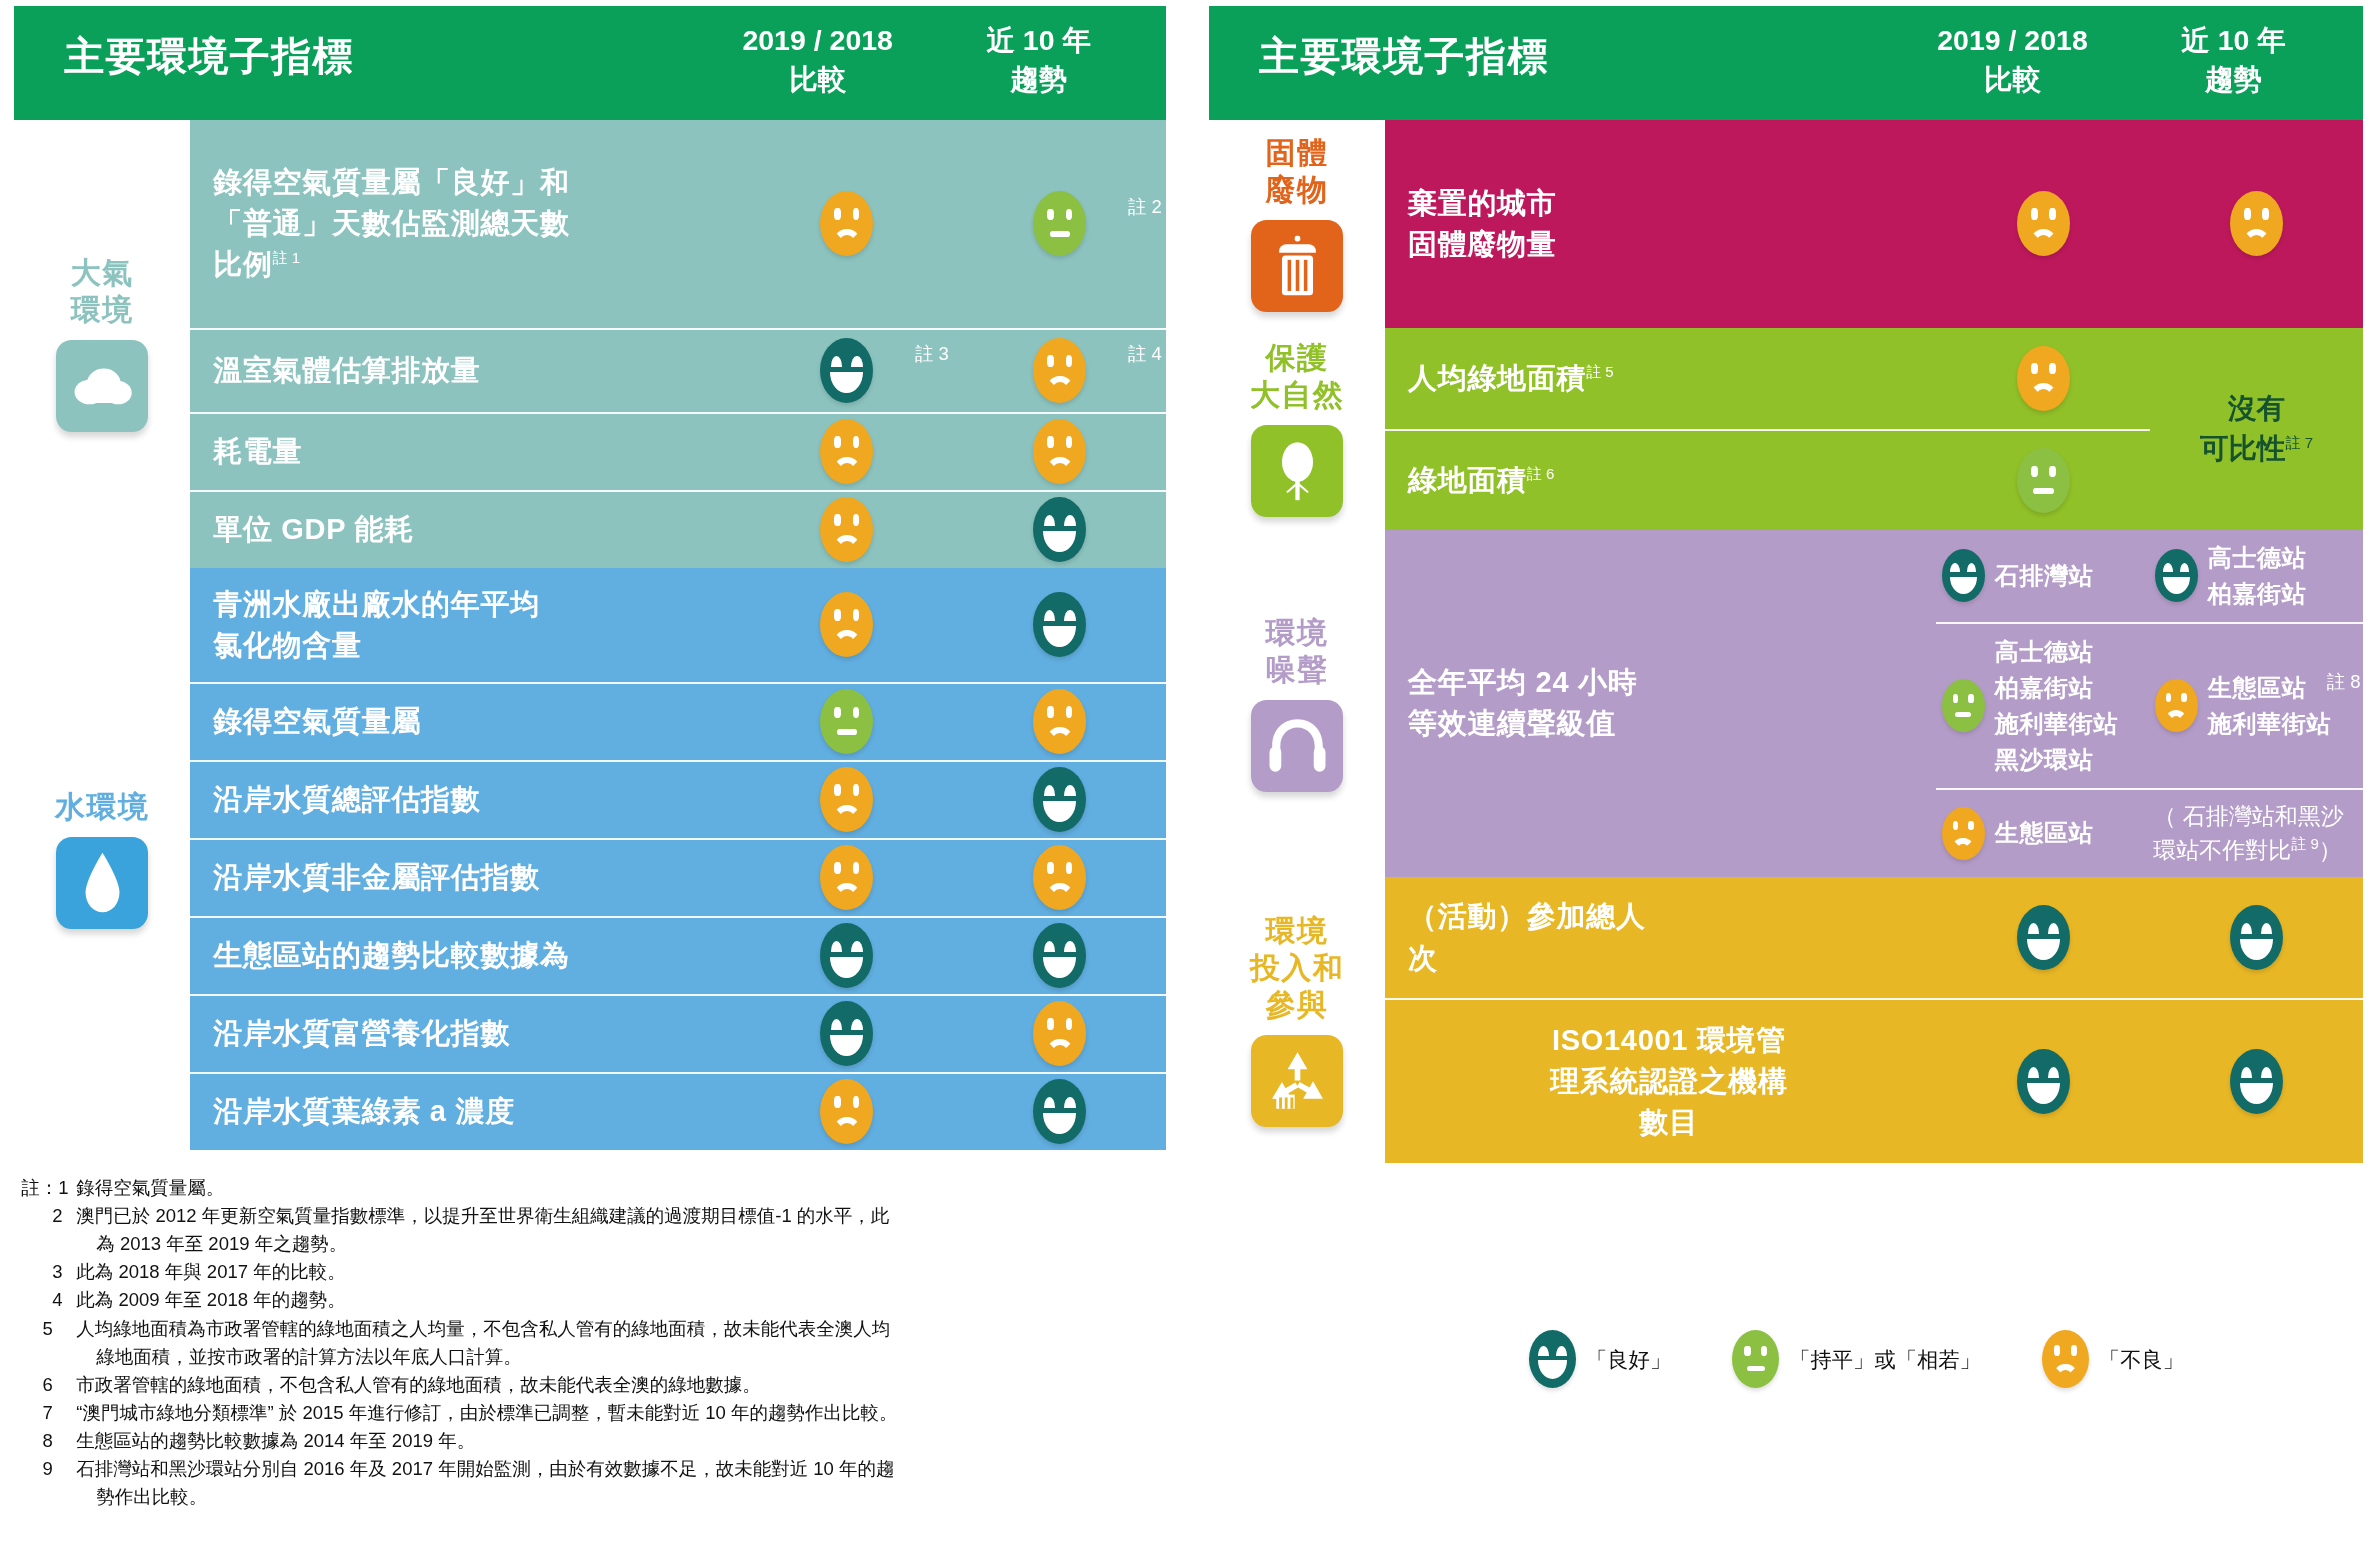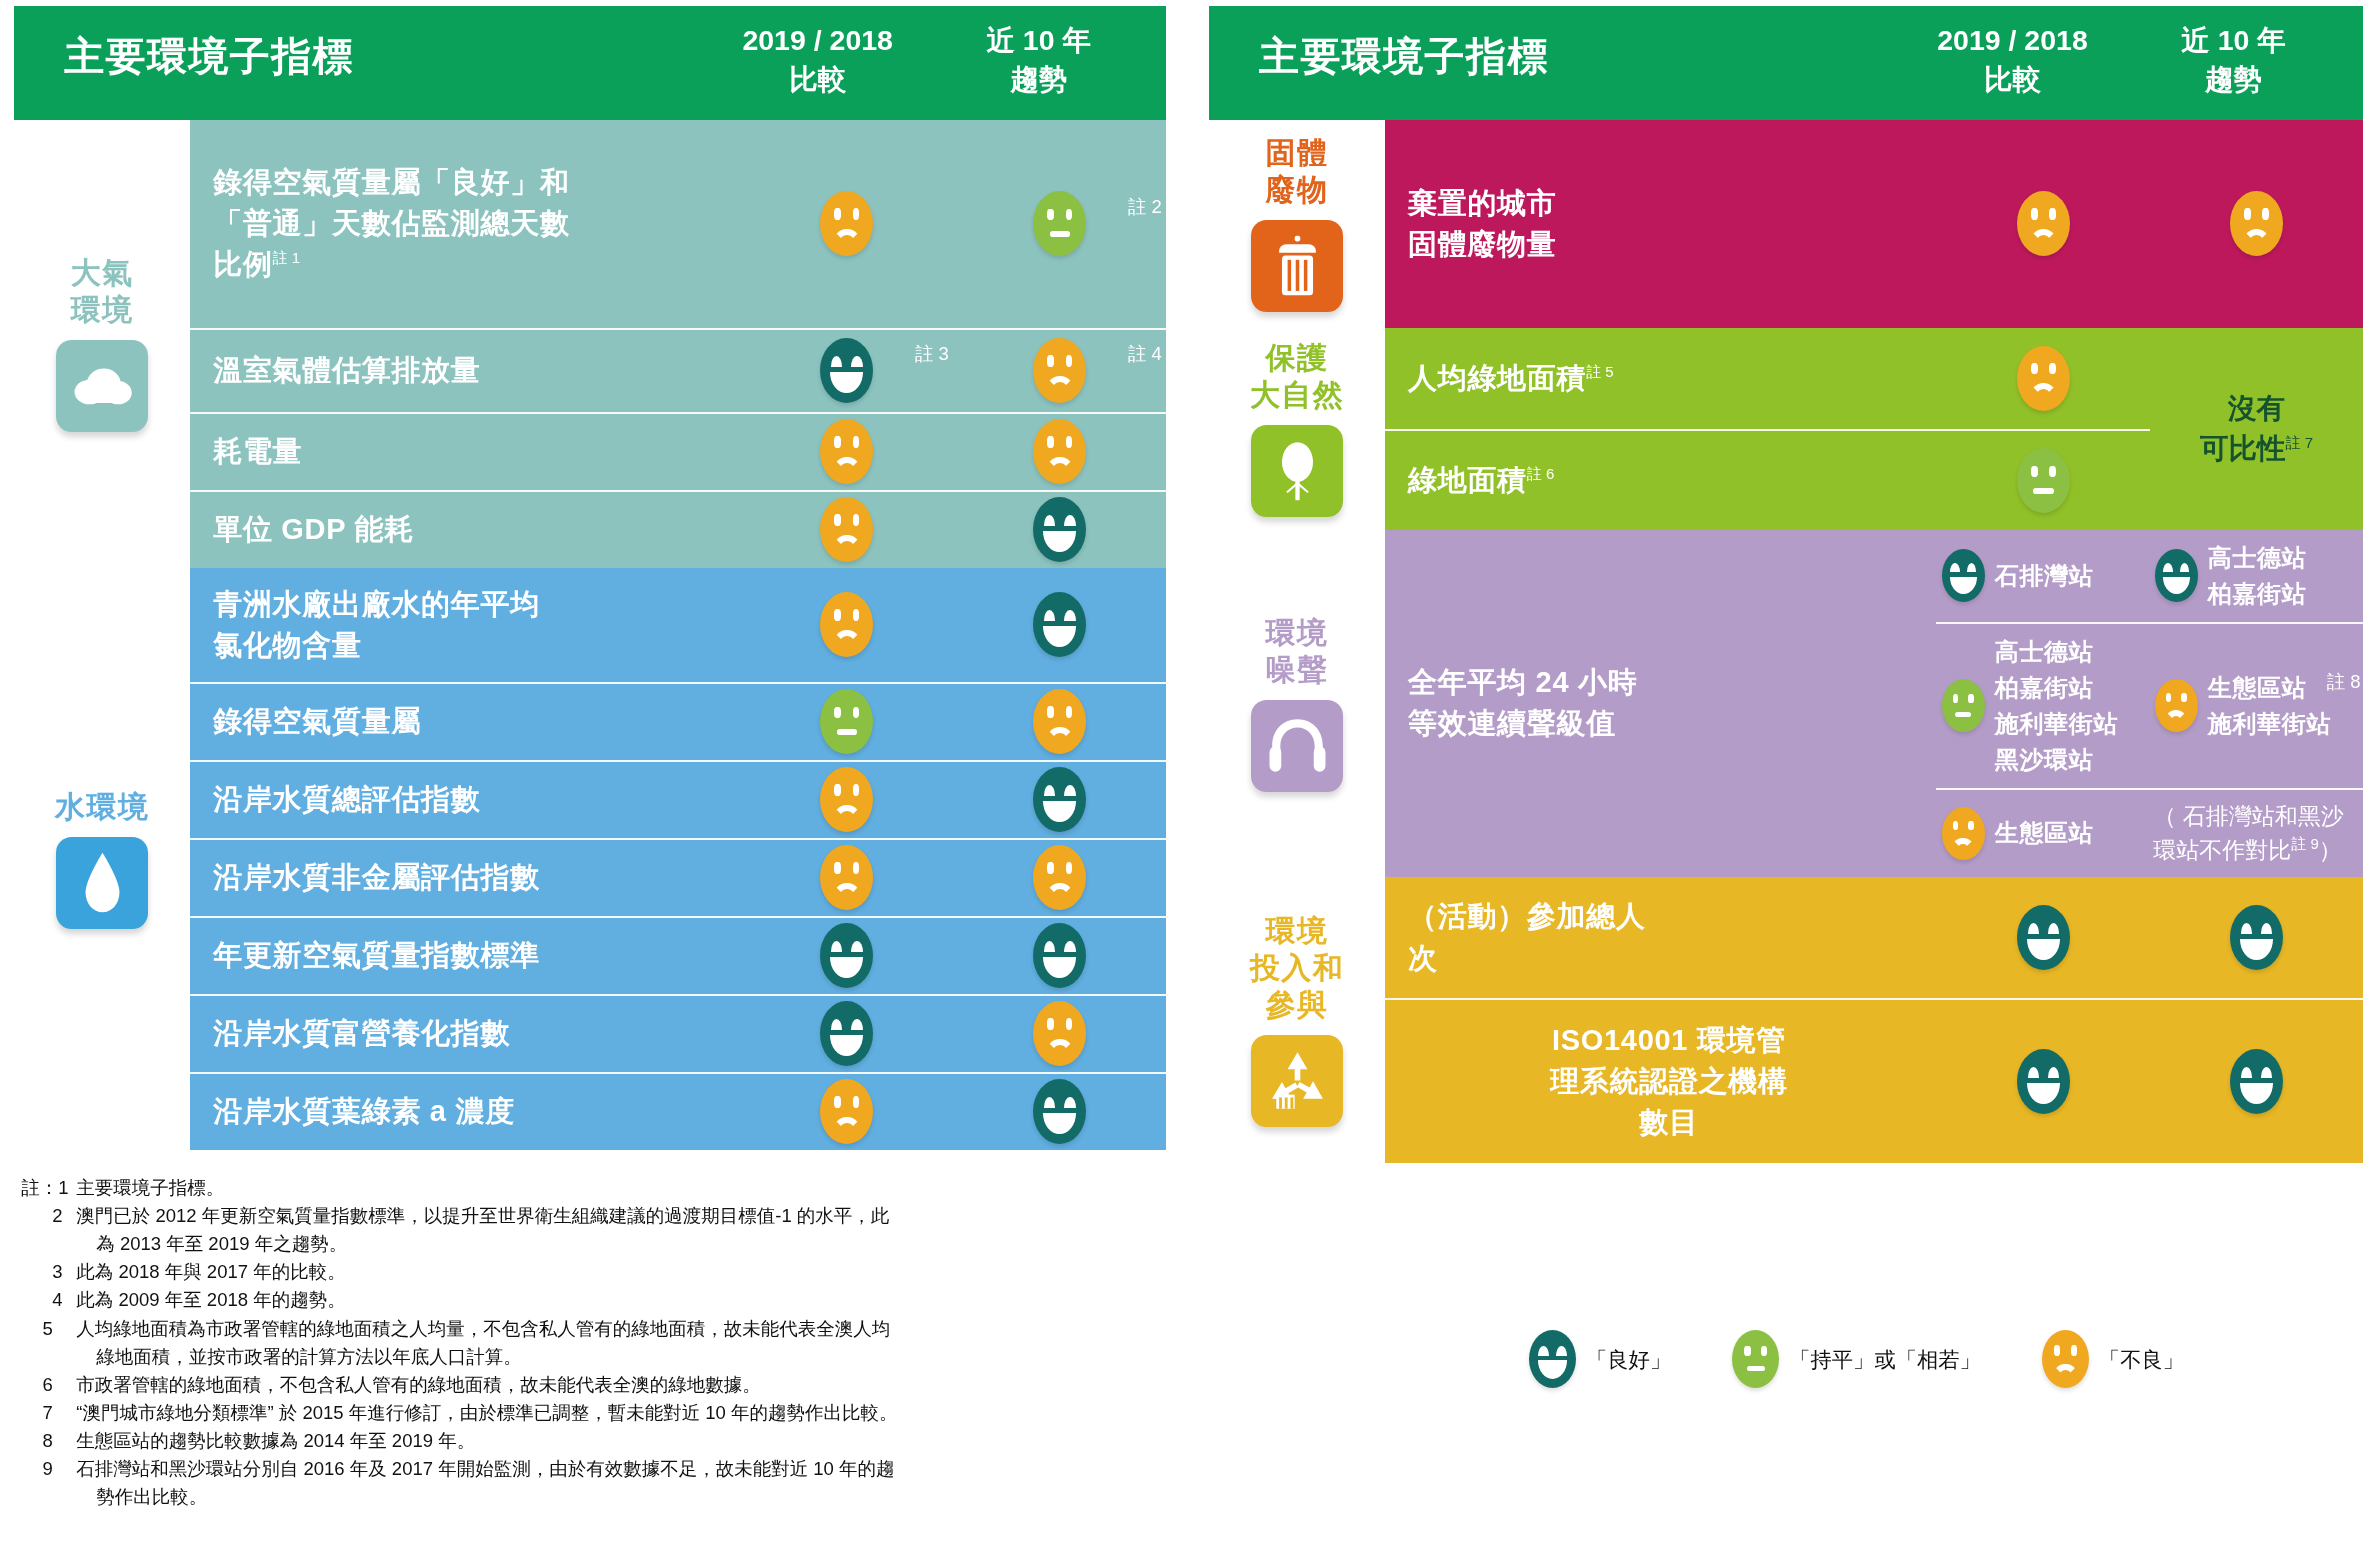--- a/index.html
+++ b/index.html
@@ -380,21 +380,21 @@
           <div class="cell">
               <span class="face bad face-xl">
                 <i class="eye l"></i>
                 <i class="eye r"></i>
                 <i class="mouth"></i>
               </span>
             </div>
         </div>
 
         <div class="row" style="min-height:78px;">
-          <div class="row-label">年更新空氣質量指數標準</div>
+          <div class="row-label">生態區站的趨勢比較數據為</div>
           <div class="cell">
               <span class="face good face-xl">
                 <i class="eye l"></i>
                 <i class="eye r"></i>
                 <i class="mouth"></i>
               </span>
             </div>
           <div class="cell">
               <span class="face good face-xl">
                 <i class="eye l"></i>
@@ -668,21 +668,21 @@
               </span>
             </div>
         </div>
       </div>
     </div>
   </div>
 
   <div class="notes">
     <div class="note-line">
       <div class="note-lead"><span>註：</span><span>1</span></div>
-      <div class="note-body">主要環境子指標。</div>
+      <div class="note-body">錄得空氣質量屬。</div>
     </div>
 
     <div class="note-line">
       <div class="note-lead" style="padding-left:31px;"><span>2</span></div>
       <div class="note-body">澳門已於 2012 年更新空氣質量指數標準，以提升至世界衛生組織建議的過渡期目標值-1 的水平，此</div>
     </div>
     <div class="note-line">
       <div class="note-lead"></div>
       <div class="note-body indent">為 2013 年至 2019 年之趨勢。</div>
     </div>

